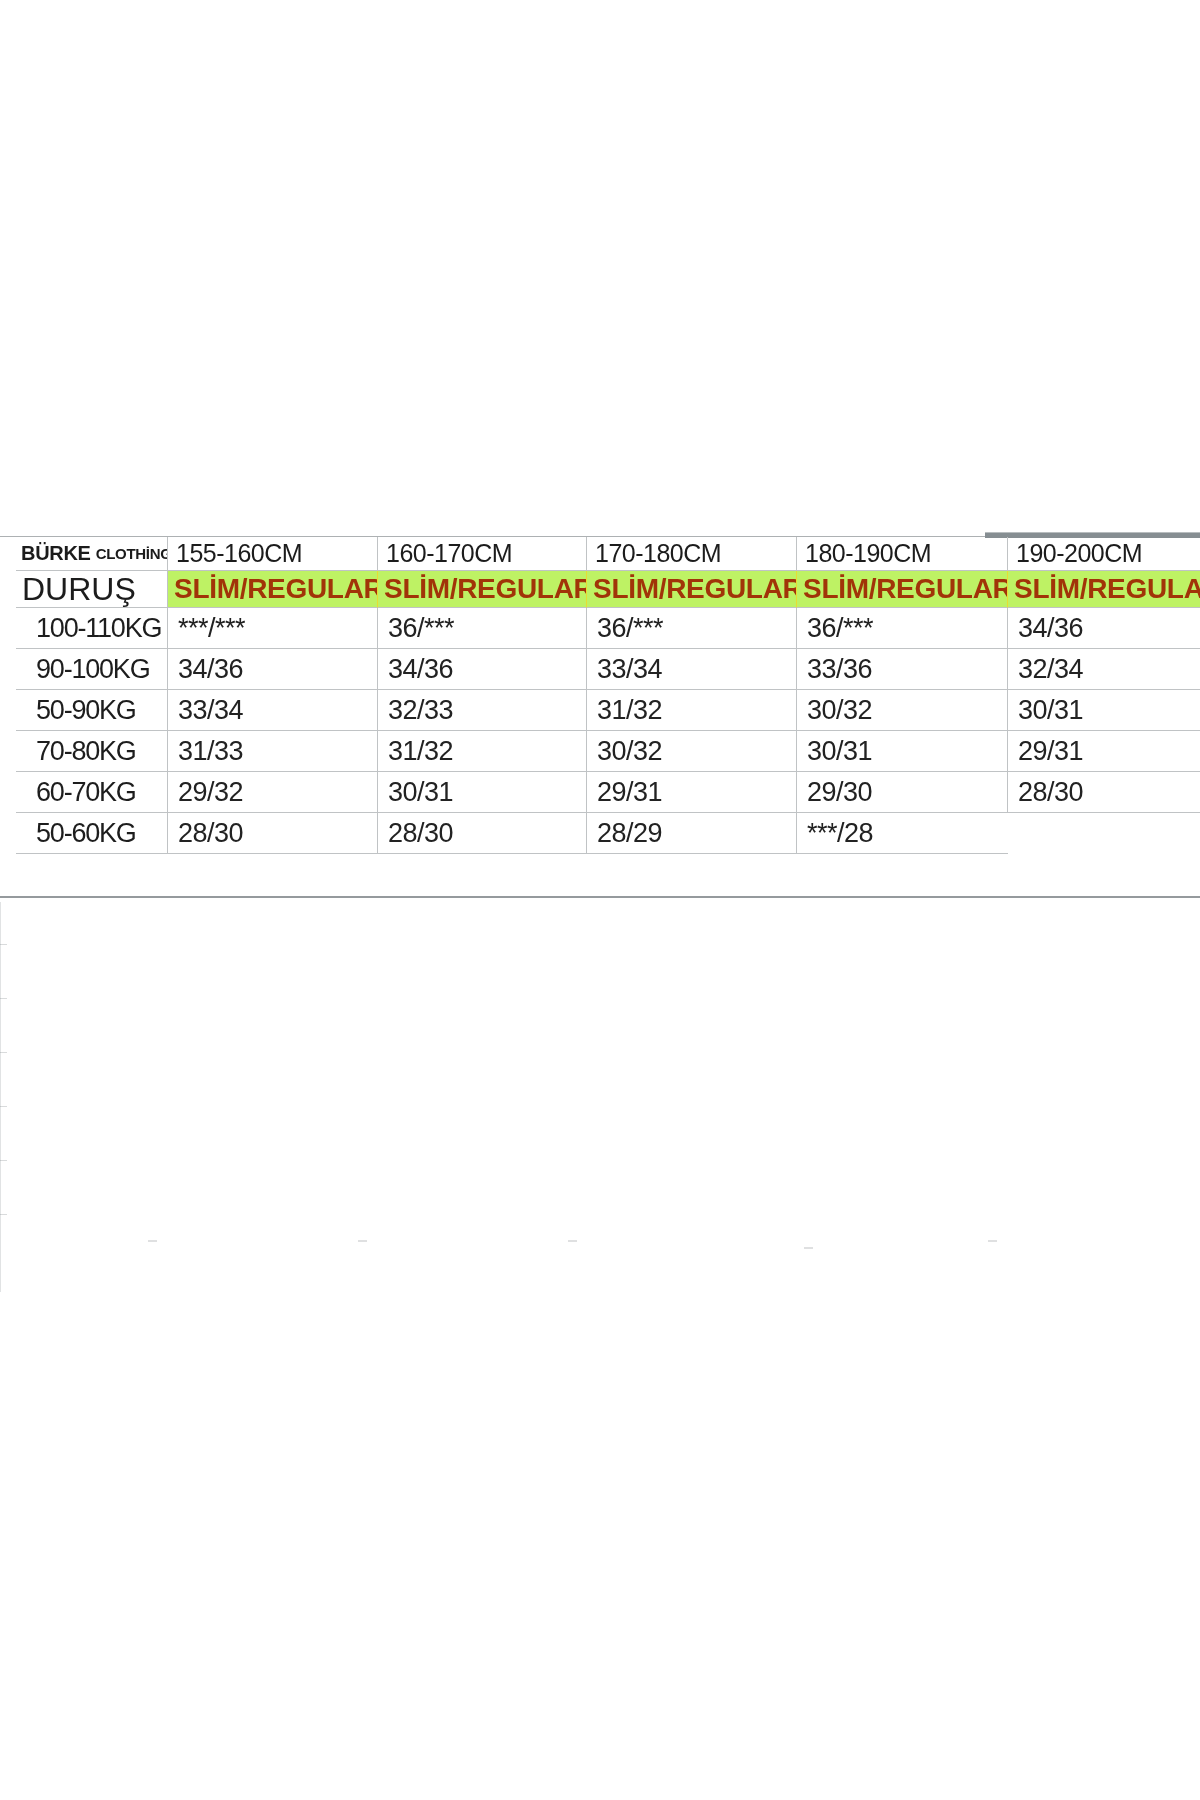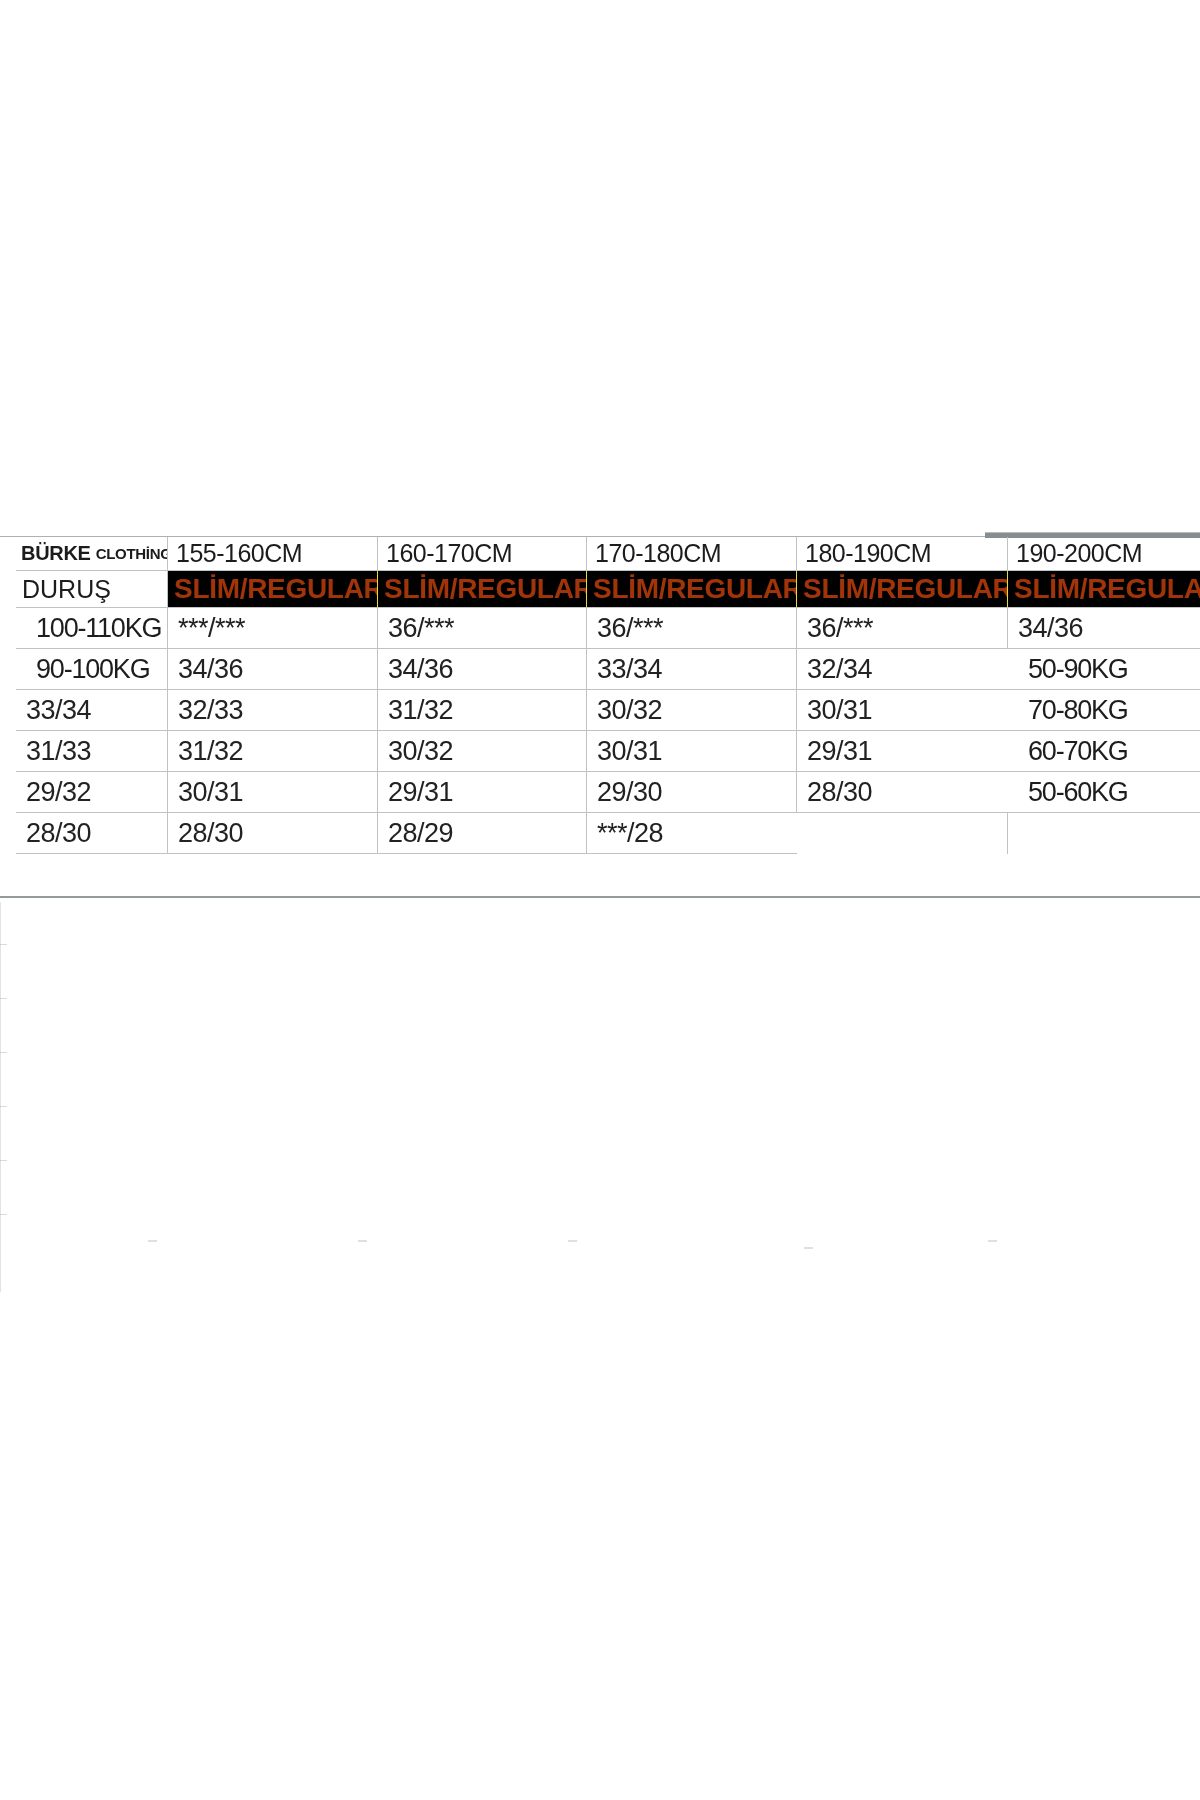--- a/index.html
+++ b/index.html
@@ -51,27 +51,27 @@
   .head {
     font-size: 25px;
     letter-spacing: -0.5px;
     color: #1c1c1c;
     padding-left: 8px;
   }
   .brandcell { padding-left: 5px; }
   .brand-big  { font-size: 20px; font-weight: 600; color: #1b1b1b; letter-spacing: -0.3px; }
   .brand-small{ font-size: 15px; font-weight: 600; color: #1b1b1b; margin-left: 5px; letter-spacing: -0.3px; }
   .fitlabel {
-    font-size: 25px;
+    font-size: 32px;
     color: #1c1c1c;
     padding-left: 6px;
     background: #ffffff;
   }
   .fit {
-    background: #000000;
+    background: #bef264;
     color: #a13408;
     font-size: 28px;
     font-weight: 600;
     padding-left: 6px;
     letter-spacing: -0.3px;
     border-right: 1px solid #e8dc33;
   }
   .fit.lastcol { border-right: none; }
   .wlabel {
     font-size: 27px;
@@ -143,20 +143,21 @@
     <div class="cell val">***/***</div>
     <div class="cell val">36/***</div>
     <div class="cell val">36/***</div>
     <div class="cell val">36/***</div>
     <div class="cell val lastcol">34/36</div>
 
     <div class="cell wlabel">90-100KG</div>
     <div class="cell val">34/36</div>
     <div class="cell val">34/36</div>
     <div class="cell val">33/34</div>
+    <div class="cell val">33/36</div>
     <div class="cell val lastcol">32/34</div>
 
     <div class="cell wlabel">50-90KG</div>
     <div class="cell val">33/34</div>
     <div class="cell val">32/33</div>
     <div class="cell val">31/32</div>
     <div class="cell val">30/32</div>
     <div class="cell val lastcol">30/31</div>
 
     <div class="cell wlabel">70-80KG</div>

